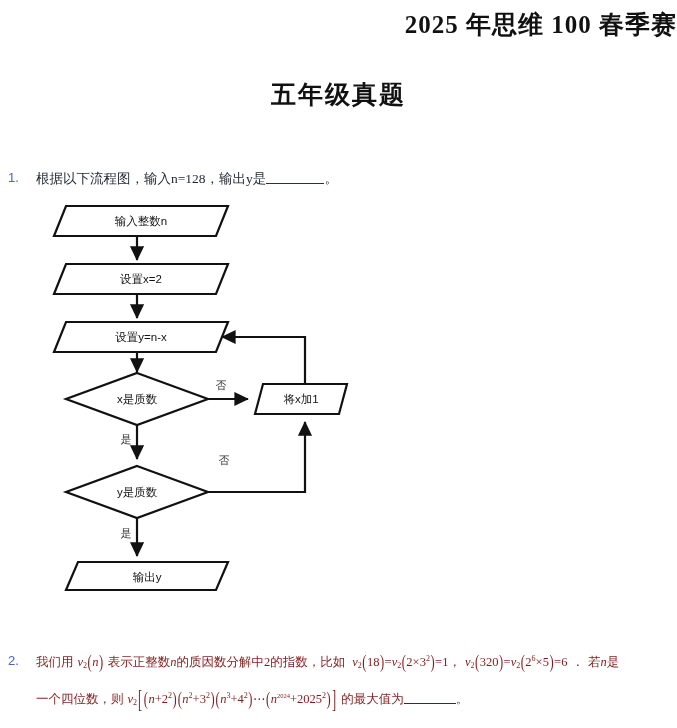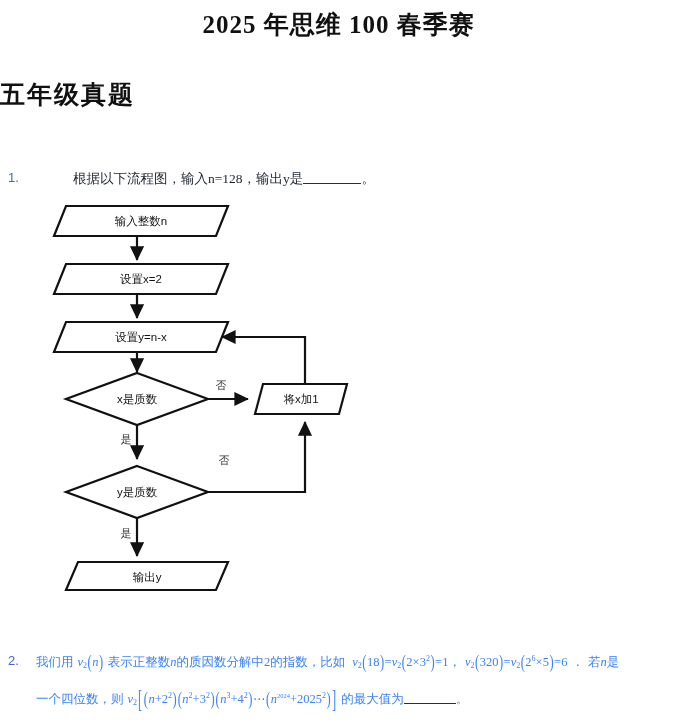--- a/index.html
+++ b/index.html
@@ -15,32 +15,33 @@
     font-family: "Liberation Serif", "DejaVu Serif", serif;
     color: #1a1a1a;
   }
 
   
   .title-main {
     position: absolute;
     left: 0;
     top: 8px;
     width: 677px;
-    text-align: center;
+    text-align: right;
     font-family: "Liberation Serif", "DejaVu Serif", serif;
     font-weight: bold;
     font-size: 25px;
     letter-spacing: 1px;
     color: #111111;
   }
   .title-sub {
     position: absolute;
     left: 0;
     top: 78px;
     width: 677px;
+    text-align: center;
     font-family: "Liberation Serif", "DejaVu Serif", serif;
     font-weight: bold;
     font-size: 25px;
     letter-spacing: 2px;
     color: #111111;
   }
 
   
   .q-num {
     position: absolute;
@@ -48,21 +49,21 @@
     font-size: 13px;
     color: #4466cc;
   }
   .q-text {
     position: absolute;
     font-family: "Liberation Serif", "DejaVu Serif", serif;
     font-size: 13.5px;
     color: #1f2430;
     white-space: nowrap;
   }
-  .q1-text { left: 36px; top: 170px; margin-left: 37px; }
+  .q1-text { left: 36px; top: 170px; }
   .blank-s {
     display: inline-block;
     border-bottom: 1px solid #2a2f3a;
     width: 58px;
     height: 12px;
     vertical-align: -1px;
   }
   .blank-m {
     display: inline-block;
     border-bottom: 1px solid #2a2f3a;
@@ -99,21 +100,21 @@
     stroke: #111111;
     stroke-width: 2.2;
     fill: none;
   }
 
   
   .q2-line {
     position: absolute;
     font-family: "Liberation Serif", "DejaVu Serif", serif;
     font-size: 12.5px;
-    color: #3b82f6;
+    color: #7f1d1d;
     white-space: nowrap;
   }
   .q2-l1 { left: 36px; top: 654px; }
   .q2-l2 { left: 36px; top: 691px; }
 
   .mi { font-style: italic; font-family: "Liberation Serif","DejaVu Serif",serif; }
   .mn { font-family: "Liberation Serif","DejaVu Serif",serif; }
   sub  { font-size: 8px; vertical-align: -2px; }
   sup  { font-size: 8px; vertical-align: 5px; }
   .sup-small { font-size: 6.5px; vertical-align: 5px; }

